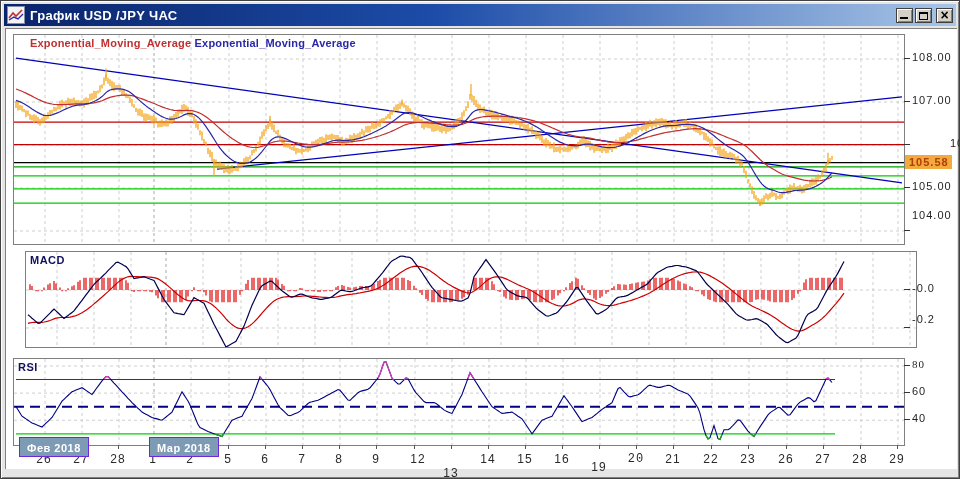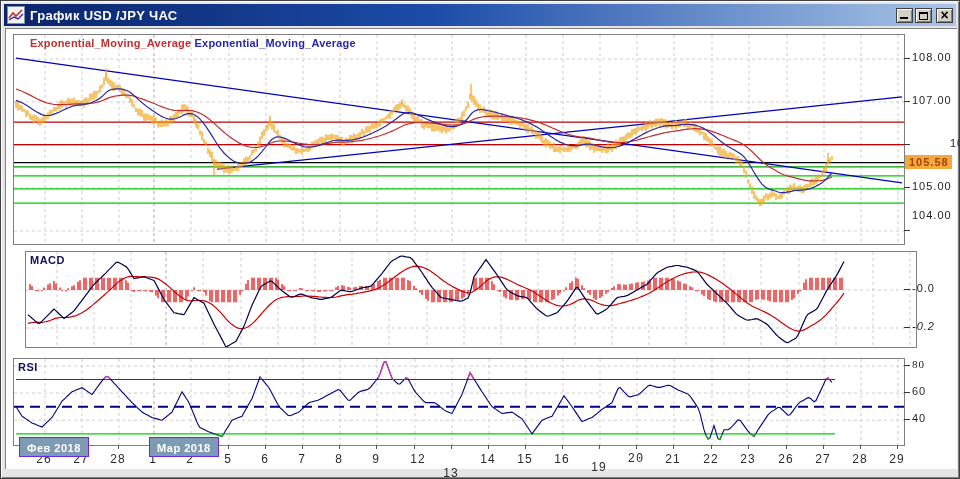--- a/index.html
+++ b/index.html
@@ -886,21 +886,21 @@
       <div class="htick" style="left: 903px; top: 143px;"></div>
       <div class="alab" style="left: 949px; top: 136px;">106.00</div>
       <div class="htick" style="left: 903px; top: 186px;"></div>
       <div class="alab" style="left: 911px; top: 179px;">105.00</div>
       <div class="htick" style="left: 903px; top: 229px;"></div>
       <div class="alab" style="left: 911px; top: 208px;">104.00</div>
       <div class="ptag" style="left: 904px; top: 154.06px;">105.58</div>
       <div class="htick" style="left: 903px; top: 288px;"></div>
       <div class="alab" style="left: 911px; top: 281px;">-0.0</div>
       <div class="htick" style="left: 903px; top: 326px;"></div>
-      <div class="alab" style="left: 911px; top: 319px; font-style: italic;">-0.2</div>
+      <div class="alab" style="left: 911px; top: 312px;">-0.2</div>
       <div class="htick" style="left: 903px; top: 364px;"></div>
       <div class="alab" style="left: 911px; top: 357px; font-family: Liberation Serif, serif;">80</div>
       <div class="htick" style="left: 903px; top: 391.11px;"></div>
       <div class="alab" style="left: 911px; top: 384.11px;">60</div>
       <div class="htick" style="left: 903px; top: 418.22px;"></div>
       <div class="alab" style="left: 911px; top: 411.22px;">40</div>
       <div class="vtick" style="left: 43px; top: 444px;"></div>
       <div class="dlab" style="left: 30px; top: 451px;">26</div>
       <div class="vtick" style="left: 80px; top: 444px;"></div>
       <div class="dlab" style="left: 67px; top: 451px;">27</div>

